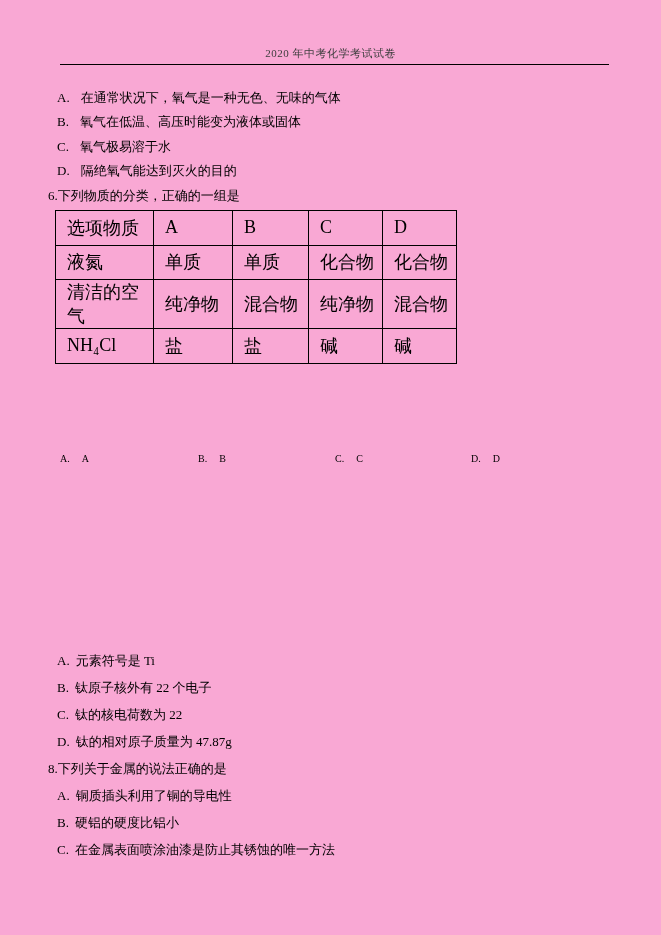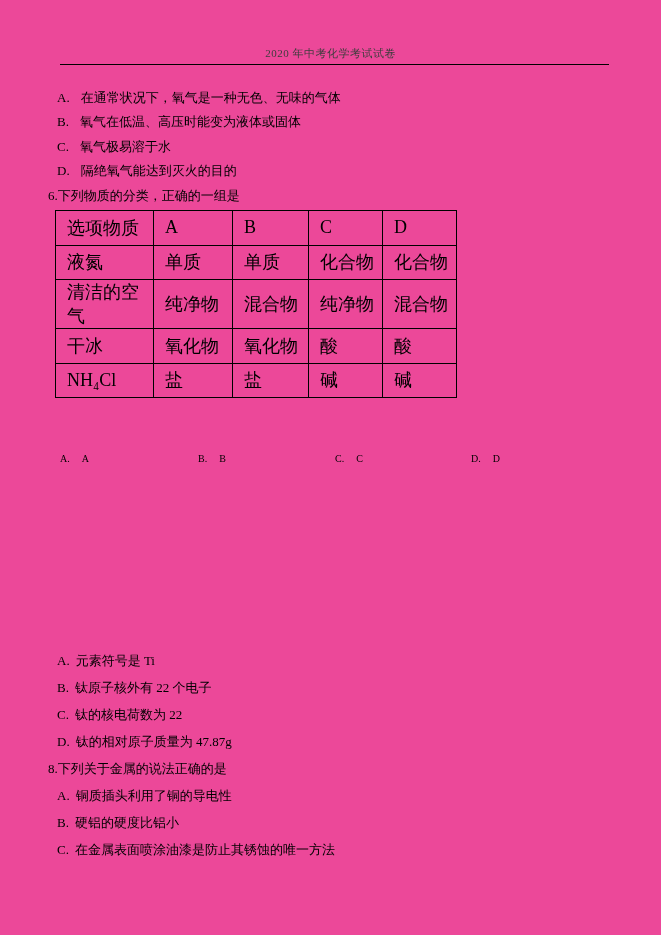--- a/index.html
+++ b/index.html
@@ -4,21 +4,21 @@
 <style>
   * { margin: 0; padding: 0; box-sizing: border-box; }
   html, body { background: #ffffff; }
   body {
     width: 661px; height: 935px;
     position: relative;
     font-family: "Liberation Serif", "DejaVu Serif", serif;
     color: #000000;
     overflow: hidden;
   }
-  .page { position: absolute; left: 0; top: 0; width: 661px; height: 935px; background: #ec4899; }
+  .page { position: absolute; left: 0; top: 0; width: 661px; height: 935px; background: #f9a8d4; }
 
   .doc-header {
     position: absolute; top: 46px; left: 0; width: 661px;
     text-align: center;
     font-size: 11px; color: #3d3d3d; letter-spacing: 0.5px;
   }
   .header-rule {
     position: absolute; top: 64px; left: 60px; width: 549px;
     border-top: 1.5px solid #000000;
   }
@@ -94,27 +94,20 @@
       <td>化合物</td>
     </tr>
     <tr>
       <td>清洁的空气</td>
       <td>纯净物</td>
       <td>混合物</td>
       <td>纯净物</td>
       <td>混合物</td>
     </tr>
     <tr>
-      <td>干冰</td>
-      <td>氧化物</td>
-      <td>氧化物</td>
-      <td>酸</td>
-      <td>酸</td>
-    </tr>
-    <tr>
       <td>NH₄Cl</td>
       <td>盐</td>
       <td>盐</td>
       <td>碱</td>
       <td>碱</td>
     </tr>
   </tbody>
     </table>
 
   <div class="answer-item" style="left:60px; top:453px;">

